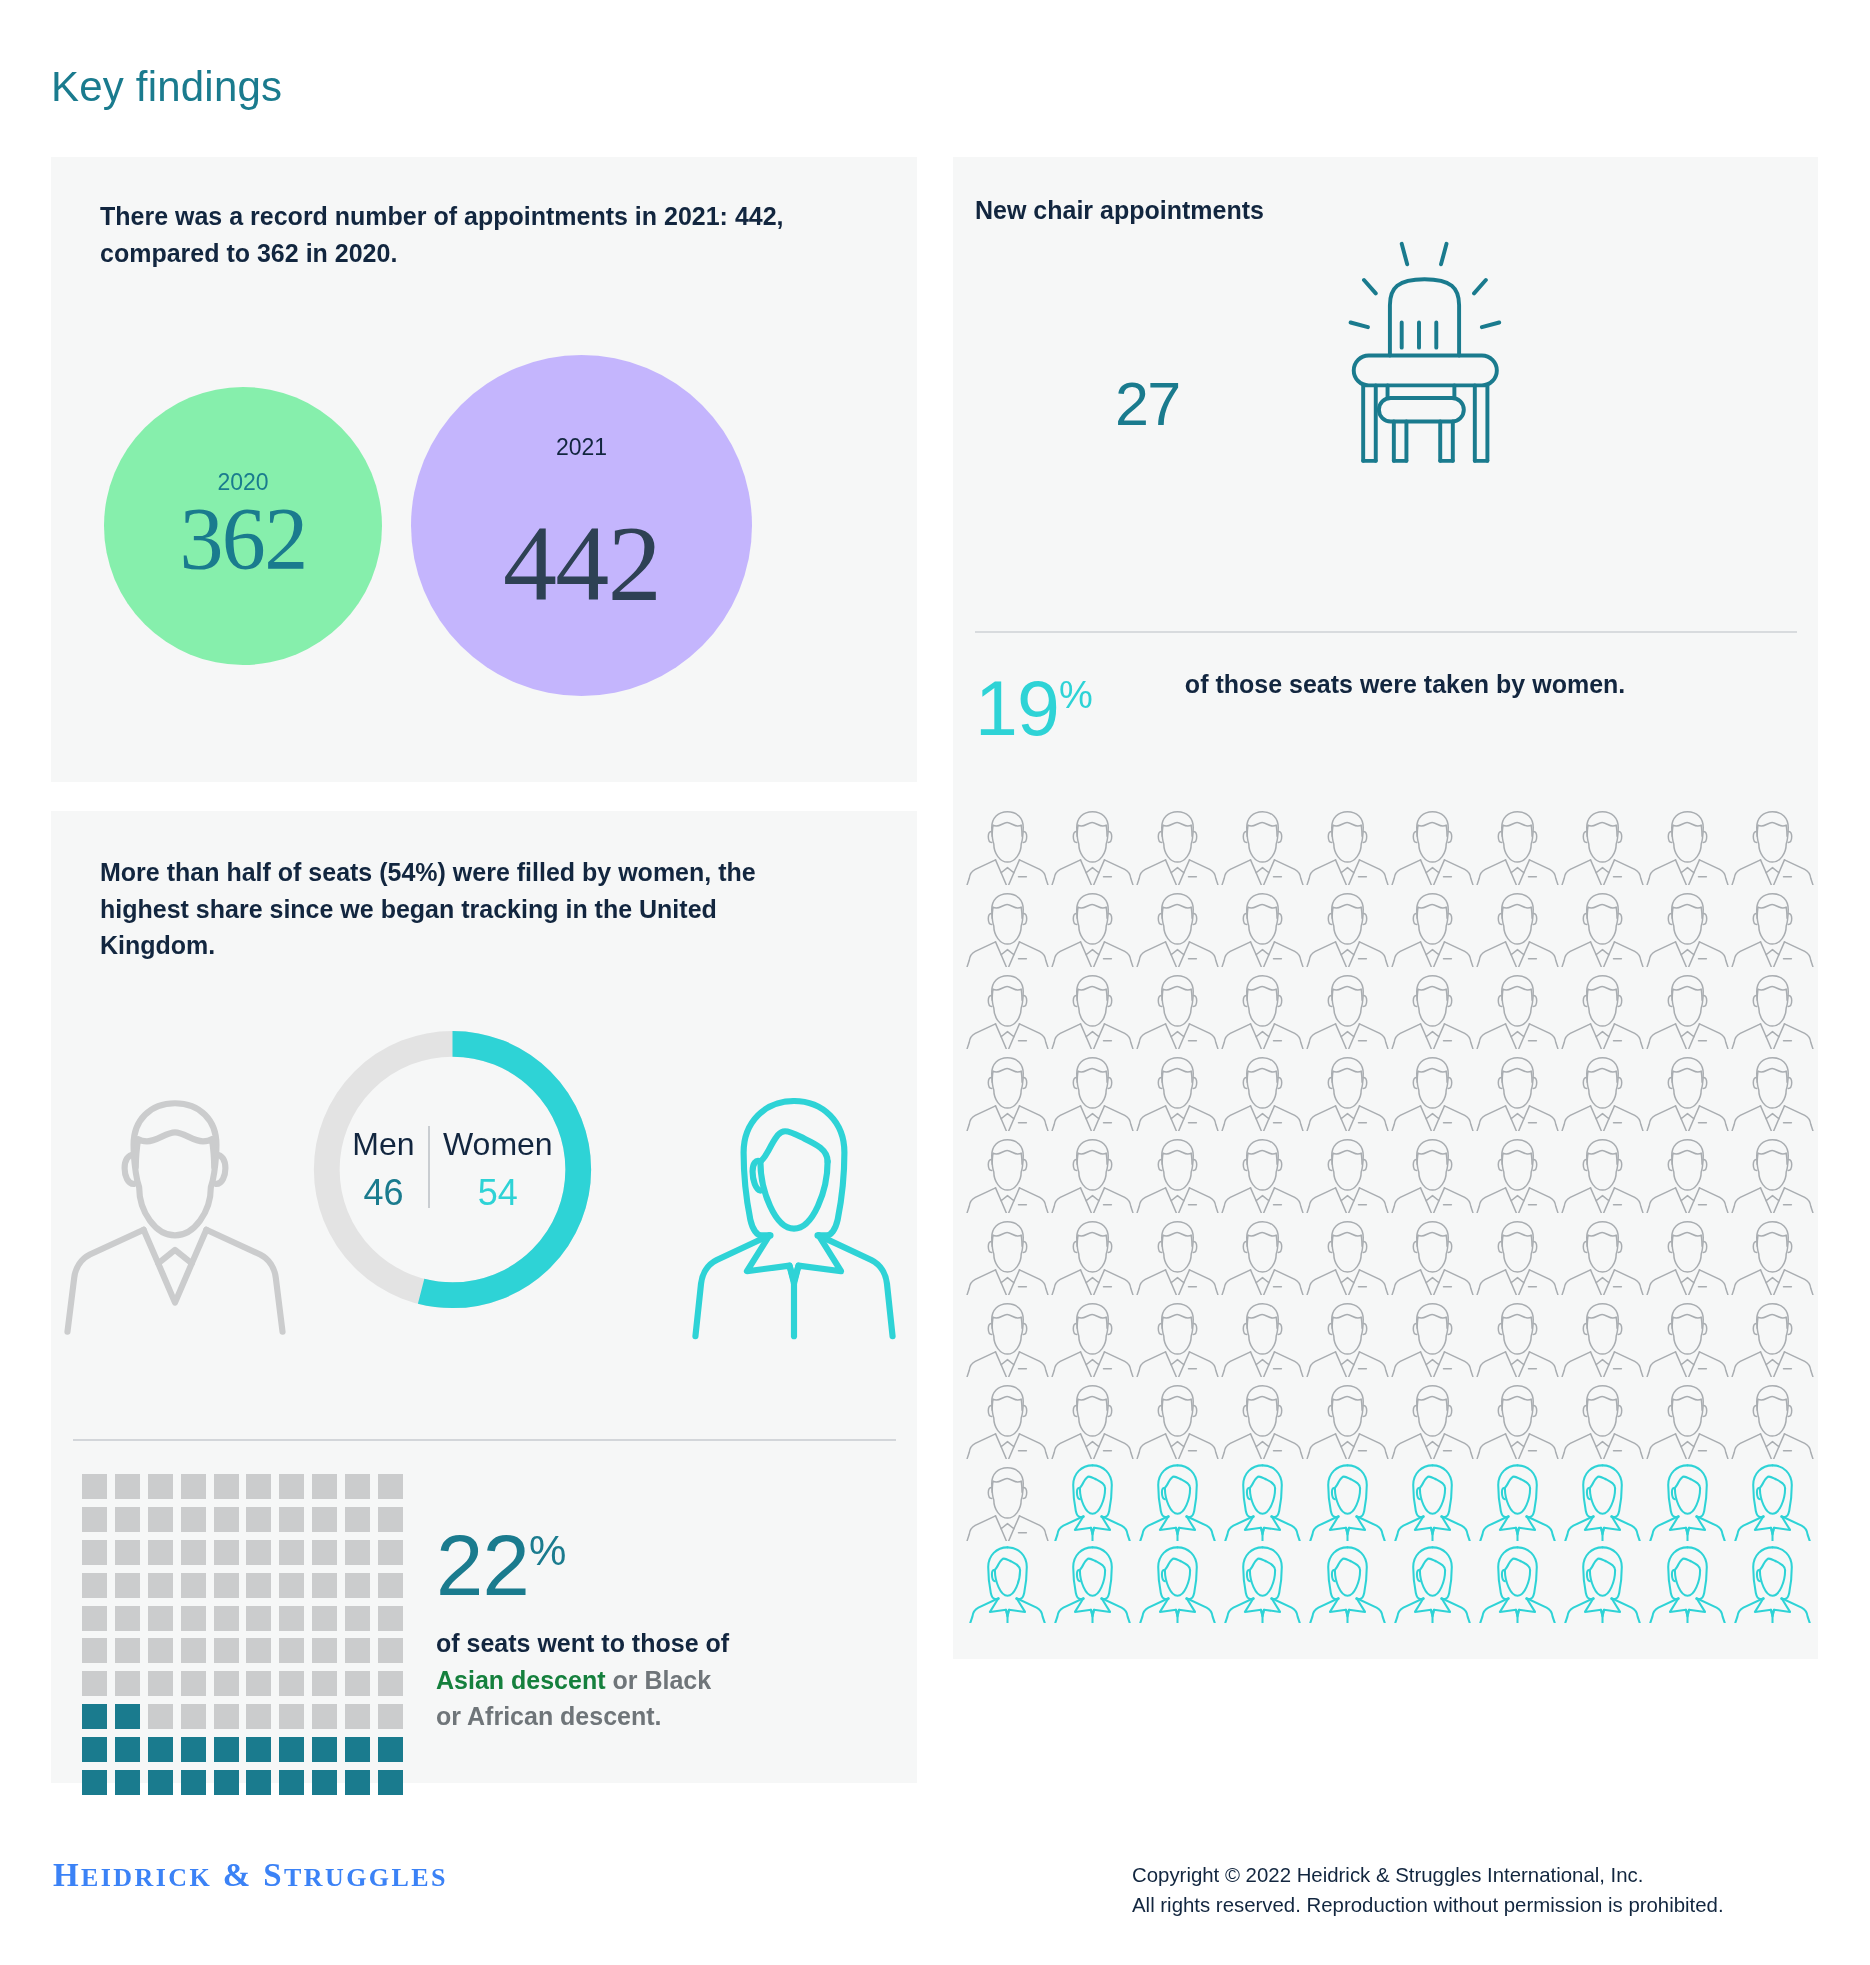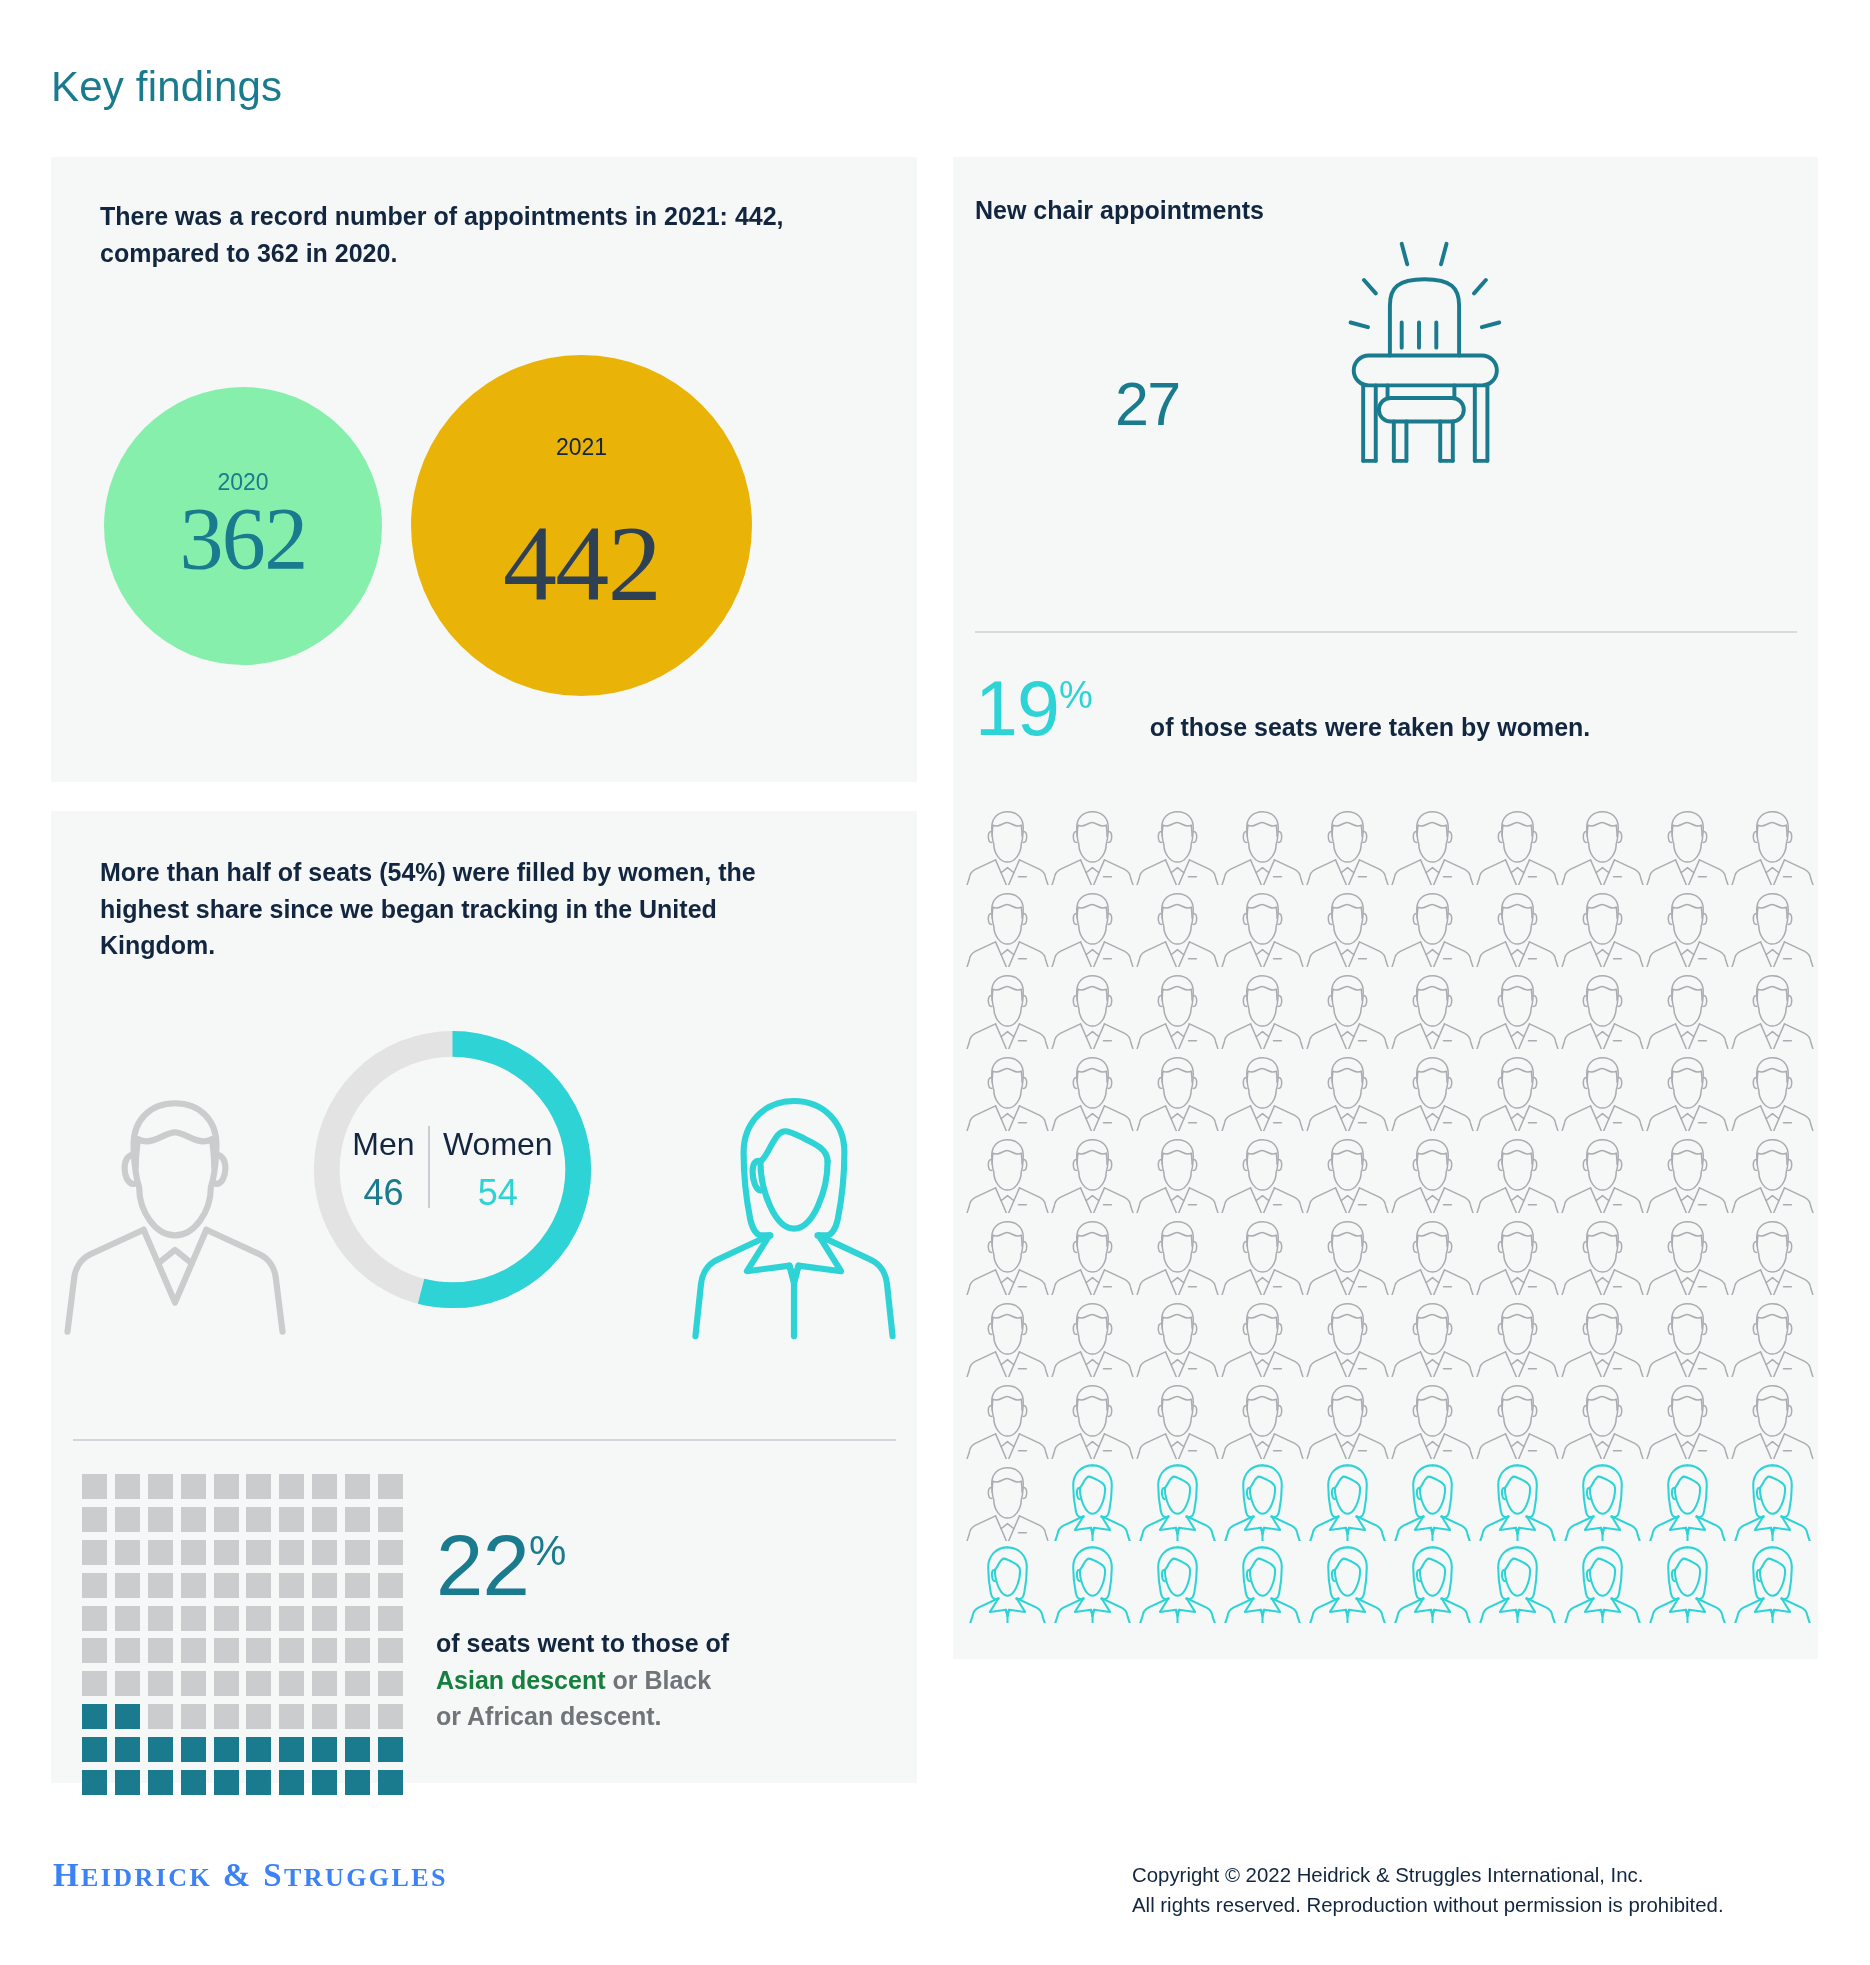--- a/index.html
+++ b/index.html
@@ -35,21 +35,21 @@
     position: absolute; border-radius: 50%;
     display: flex; flex-direction: column;
     align-items: center; justify-content: center;
   }
   #circle-2020 {
     left: 104px; top: 362px; width: 278px; height: 278px;
     background: #86efac;
   }
   #circle-2021 {
     left: 411px; top: 330px; width: 341px; height: 341px;
-    background: #eab308;
+    background: #c4b5fd;
     gap: 48px;
   }
   .circle-year { font-size: 23px; color: #1a7b8e; font-weight: 400; line-height: 1; }
   #circle-2021 .circle-year { color: #12263f; margin-bottom: 3.1px; }
   .circle-value { font-weight: 400; line-height: .96; letter-spacing: -1.6px; font-family: Liberation Serif, serif; }
   #circle-2020 .circle-value { font-size: 88px; color: #1a7b8e; margin-top: 3.1px; }
   #circle-2021 .circle-value { font-size: 108px; color: #2e4154; margin-top: 1.6px; }
 
   
   #donut-wrap { position: absolute; left: 301px; top: 993px; width: 303px; height: 303px; }
@@ -105,21 +105,21 @@
     line-height: 1;
   }
   #chair-icon { position: absolute; left: 1297px; top: 211px; width: 244px; height: 228px; }
 
   #right-divider {
     position: absolute; left: 975px; top: 606px;
     width: 822px; height: 1.6px; background: #d8dbde;
   }
 
   
-  #pct19-row { position: absolute; left: 975px; top: 645px; display: flex; align-items: flex-end; }
+  #pct19-row { position: absolute; left: 975px; top: 645px; display: flex; align-items: flex-start; gap: 35px; }
   #pct19 { line-height: 1; white-space: nowrap; }
   #pct19 .num { font-size: 77px; color: #2ed3d6; font-weight: 400; letter-spacing: -0.8px; }
   #pct19 .sym { font-size: 38px; color: #2ed3d6; font-weight: 400; vertical-align: 27px; }
   #pct19-text {
     margin-left: 57px; font-size: 25px; font-weight: 700; color: #12263f;
     white-space: nowrap; padding-bottom: 4.7px;
   }
 
   
   #people-grid {

